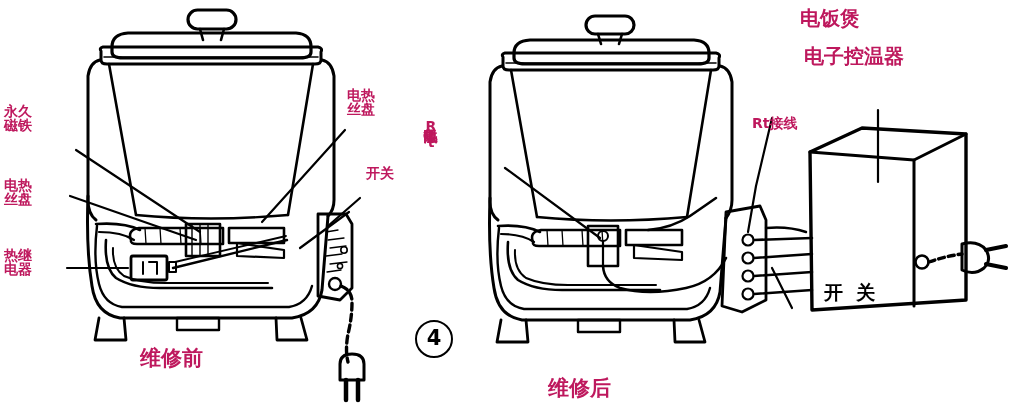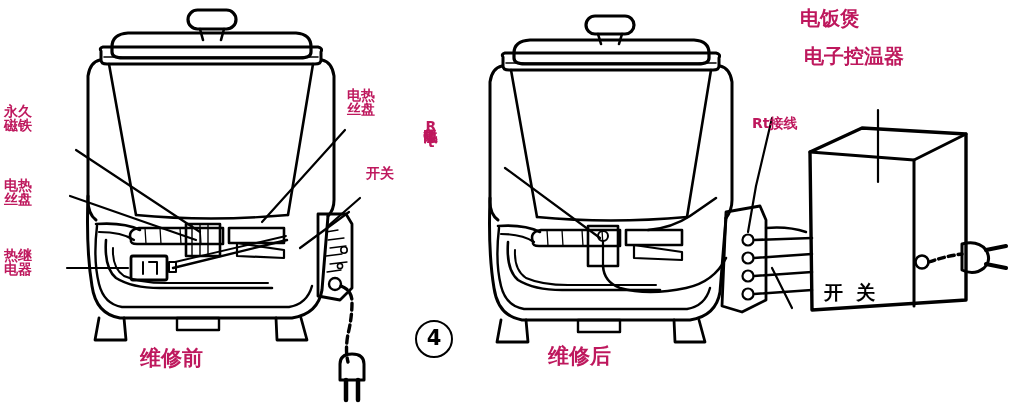--- a/index.html
+++ b/index.html
@@ -220,17 +220,17 @@
 
   <div class="lbl lbl-19" style="left:804px; top:46px;">电子控温器</div>
 
   <div class="lbl lbl-18" style="left:752px; top:88px;margin-top:28px;">Rt接线</div>
 
 
   <div class="boxlabel" style="left:824px; top:258px;margin-top:22px;">开  关</div>
 
   <div class="lbl cap" style="left:140px; top:348px;">维修前</div>
 
-  <div class="lbl cap" style="left:548px; top:346px;">维修后</div>
+  <div class="lbl cap" style="left:548px; top:378px;">维修后</div>
 
   <div class="fignum" style="left:415px; top:320px;">4</div>
 
 </div>
 
 </body></html>

